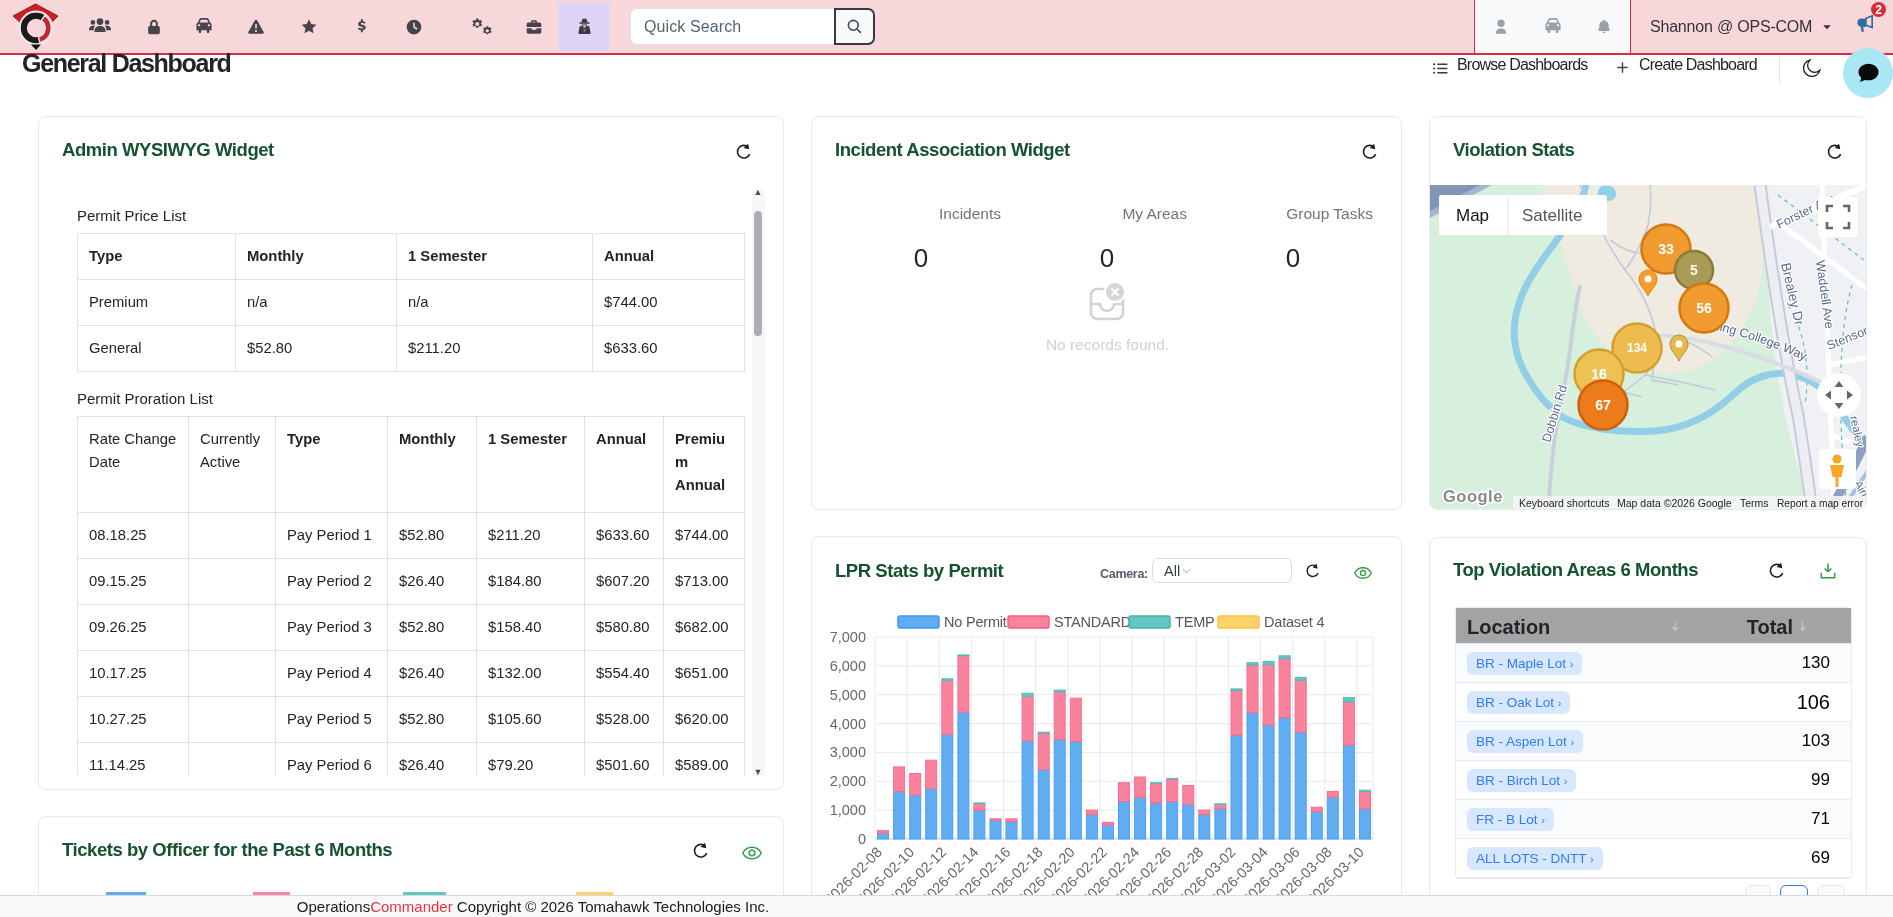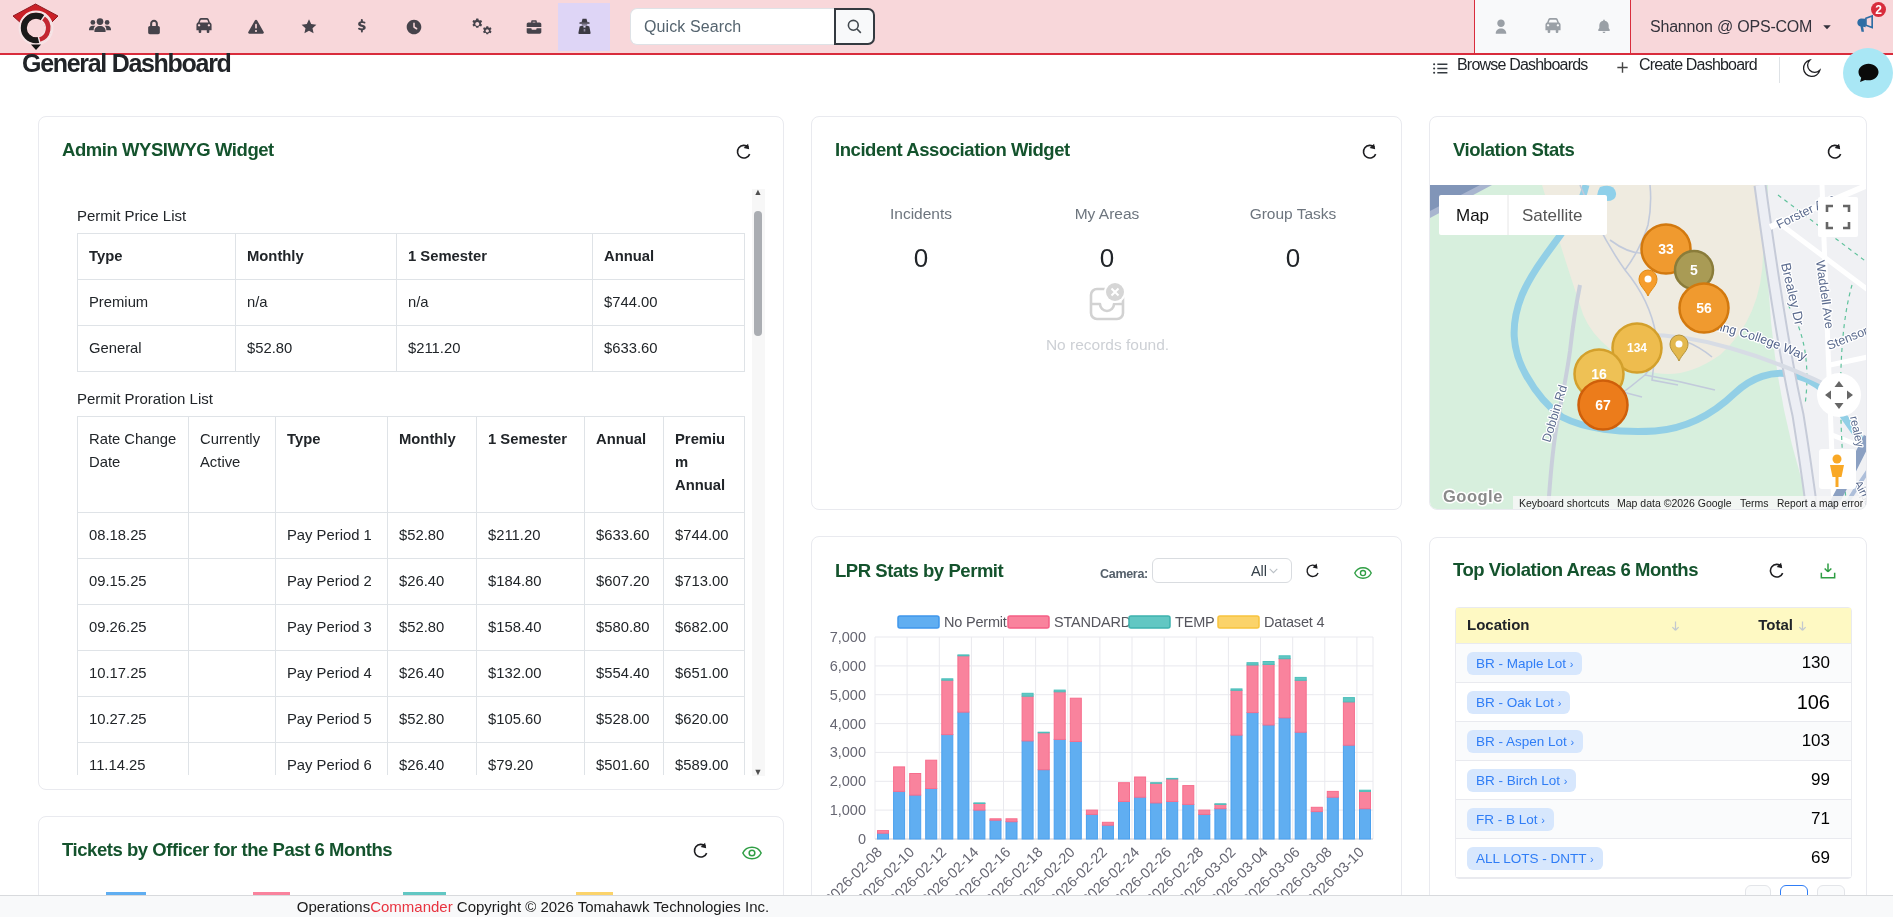--- a/index.html
+++ b/index.html
@@ -14,21 +14,21 @@
  border-left:1.5px solid #d92c3c;border-right:1.5px solid #d92c3c;display:flex;align-items:center;justify-content:space-between;padding:0 16px}
 .uname{position:absolute;left:1650px;top:0;height:53px;display:flex;align-items:center;font-size:16px;letter-spacing:-0.2px;color:#33323b}
 .pagehead{position:absolute;left:0;top:55px;width:1893px;height:42px}
 h1.pgtitle{position:absolute;left:22px;top:-6px;font-size:25px;font-weight:700;color:#212428;letter-spacing:-1.3px}
 .card{position:absolute;background:#fff;border:1px solid #e9eaef;border-radius:8px}
 .ctitle{position:absolute;left:23px;top:22px;font-size:18.5px;font-weight:700;color:#14532d;letter-spacing:-0.45px}
 table.t{border-collapse:collapse;font-size:14.8px;color:#212529;table-layout:fixed}
 table.t th,table.t td{border:1px solid #dfe3e7;padding:0 11px;height:46px;text-align:left;vertical-align:middle;font-weight:normal;word-wrap:break-word;line-height:23px}
 table.t th{font-weight:bold}
 .subh{font-size:15px;font-weight:normal;color:#212529}
-.statlab{font-size:15.5px;color:#6d757e;text-align:center}
+.statlab{font-size:15.5px;color:#6d757e;text-align:right}
 .statnum{font-size:26px;color:#212529;text-align:center;margin-top:14px}
 .pill{display:inline-block;background:#d7e7fd;color:#2f7df6;font-size:13.5px;padding:4px 9px;border-radius:6px}
 .vrow{display:flex;align-items:center;height:39px;border-bottom:1px solid #e9eaef;padding:0 21px 0 11px}
 footer{position:absolute;left:0;top:895px;width:1893px;height:22px;background:#f8f9fa;border-top:1px solid #d8dadd;
  font-size:15px;color:#212529}
 .scroll{position:absolute;right:18px;top:72px;width:13px;height:587px;background:#f7f7f7}
 .scroll .thumb{position:absolute;left:2px;top:22px;width:8px;height:125px;background:#aaadb2;border-radius:5px}
 </style></head><body>
 <nav>
     <svg class="abs" style="left:12px;top:3px" width="48" height="47" viewBox="0 0 48 47">
@@ -424,21 +424,21 @@
     </svg>
     <div class="abs" style="left:67px;top:75px;width:40px;height:13px;background:#60aef1"></div>
     <div class="abs" style="left:214px;top:75px;width:37px;height:13px;background:#f9839d"></div>
     <div class="abs" style="left:364px;top:75px;width:43px;height:13px;background:#62c7c3"></div>
     <div class="abs" style="left:537px;top:75px;width:37px;height:13px;background:#fbd36a"></div>
   </div>
 <div class="card" style="left:811px;top:536px;width:591px;height:420px">
     <div class="ctitle" style="top:23px">LPR Stats by Permit</div>
     <div class="abs" style="left:288px;top:30px;font-size:12.5px;font-weight:bold;color:#55606b;letter-spacing:-0.3px">Camera:</div>
     <div class="abs" style="left:340px;top:21px;width:140px;height:25px;border:1px solid #d9dce0;border-radius:6px;
- display:flex;align-items:center;justify-content:flex-end;padding:0 11px;font-size:14.5px;color:#35404a">All
+ display:flex;align-items:center;justify-content:flex-start;padding:0 11px;font-size:14.5px;color:#35404a">All
  <svg width="13" height="13" viewBox="0 0 24 24">
         <path d="M5 9 l7 7 7-7" fill="none" stroke="#b9bfc5" stroke-width="2"></path>
       </svg></div>
     <svg style="position:absolute;left:492px;top:26px" width="17" height="17" viewBox="0 0 24 24">
       <path d="M19.8 14a8 8 0 1 1-1.6-8.5" fill="none" stroke="#1d1d20" stroke-width="2"></path>
       <path d="M17.8 0.8 L19.2 8 L12.2 6.2 Z" fill="#1d1d20"></path>
     </svg>
     <svg style="position:absolute;left:542px;top:27px" width="18" height="18" viewBox="0 0 24 24">
       <path d="M12 5c5.2 0 9.4 3.6 11 7-1.6 3.4-5.8 7-11 7S2.6 15.4 1 12c1.6-3.4 5.8-7 11-7z" fill="none" stroke="#2f9e44" stroke-width="1.8"></path>
       <circle cx="12" cy="12" r="3.4" fill="none" stroke="#2f9e44" stroke-width="1.8"></circle>
@@ -586,21 +586,21 @@
     <div class="ctitle" style="top:21px">Top Violation Areas 6 Months</div>
     <svg style="position:absolute;left:337px;top:24px" width="19" height="19" viewBox="0 0 24 24">
       <path d="M19.8 14a8 8 0 1 1-1.6-8.5" fill="none" stroke="#1d1d20" stroke-width="2"></path>
       <path d="M17.8 0.8 L19.2 8 L12.2 6.2 Z" fill="#1d1d20"></path>
     </svg>
     <svg style="position:absolute;left:388px;top:23px" width="20" height="20" viewBox="0 0 24 24">
       <path d="M4 14v6h16v-6" fill="none" stroke="#2f9e44" stroke-width="1.8"></path>
       <path d="M12 3v10m0 0l-4-4m4 4l4-4" fill="none" stroke="#2f9e44" stroke-width="1.8"></path>
     </svg>
     <div class="abs" style="left:25px;top:69px;width:397px;border:1px solid #e9eaef;border-radius:4px">
-      <div style="position:relative;height:36px;background:#fef9c3;border-bottom:1px solid #e9eaef;font-size:15px;font-weight:bold;color:#212529">
+      <div style="position:relative;height:36px;background:#a3a3a3;border-bottom:1px solid #e9eaef;font-size:20px;font-weight:bold;color:#212529">
 <span style="position:absolute;left:11px;top:8px">Location</span>
 <svg style="position:absolute;left:212px;top:11px" width="15" height="15" viewBox="0 0 24 24">
           <path d="M12 4v14m0 0l-5-5m5 5l5-5" fill="none" stroke="#c3c9cf" stroke-width="2"></path>
         </svg>
 <span style="position:absolute;right:58px;top:8px">Total</span>
 <svg style="position:absolute;right:41px;top:11px" width="15" height="15" viewBox="0 0 24 24">
           <path d="M12 4v14m0 0l-5-5m5 5l5-5" fill="none" stroke="#c3c9cf" stroke-width="2"></path>
         </svg>
       </div>
       <div class="vrow" style="background:#fafbfc">

